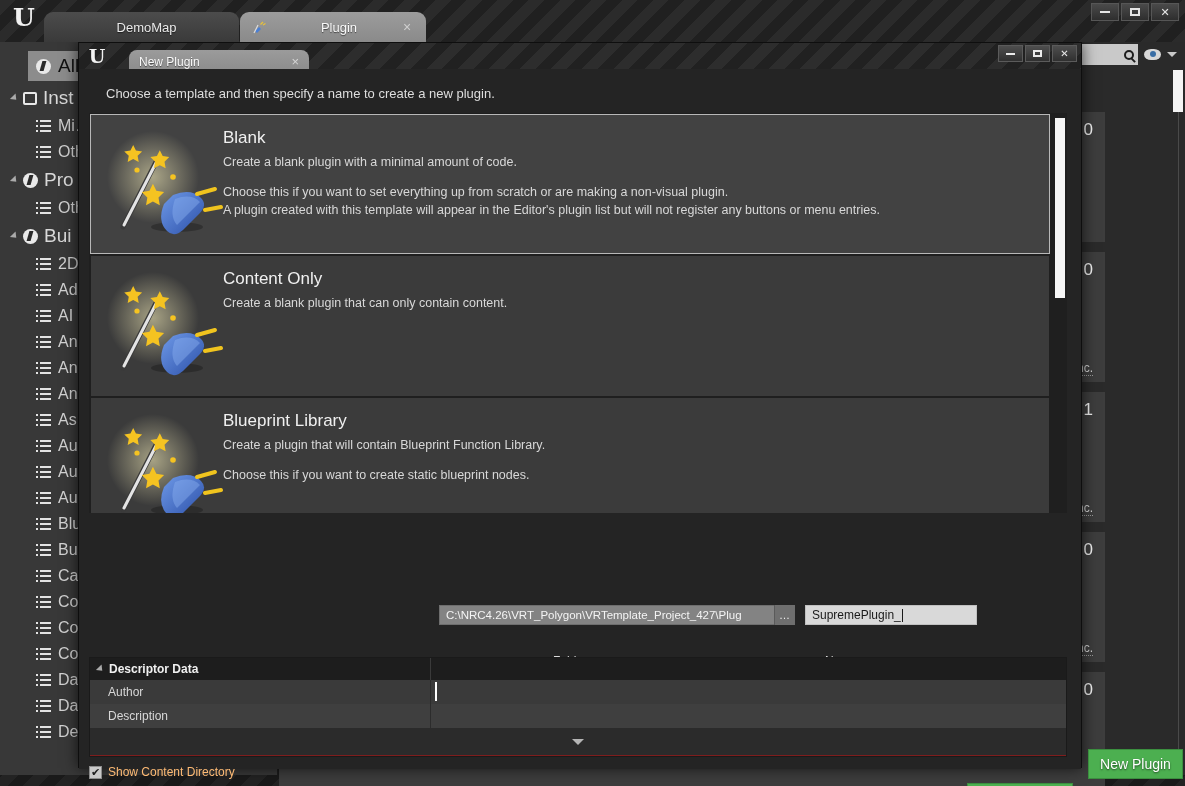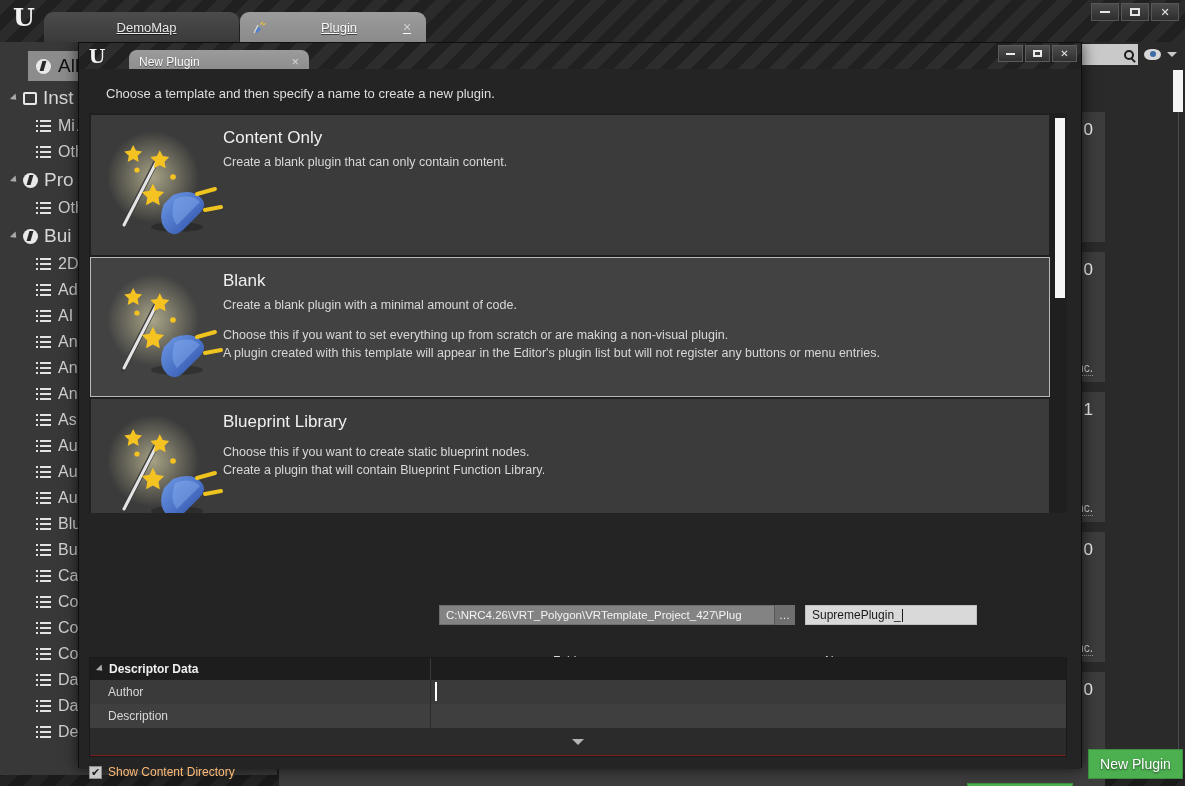--- a/index.html
+++ b/index.html
@@ -35,21 +35,20 @@
     font-size: 25px; font-weight: bold; line-height: 32px;
     text-align: center;
   }
 
   .tab {
     position: absolute; top: 12px; height: 30px;
     border-radius: 9px 9px 0 0;
     font-size: 13px; color: #e8e8e8;
     display: flex; align-items: center;
     padding: 8px 12px;
-    text-decoration: underline;
   }
   .tab-inactive {
     left: 44px; width: 195px;
     background: linear-gradient(180deg, #4c4c4c 0%, #3a3a3a 100%);
   }
   .tab-active {
     left: 240px; width: 186px;
     background: linear-gradient(180deg, #9c9c9c 0%, #8a8a8a 100%);
     color: #fafafa;
   }
@@ -726,60 +725,20 @@
           </div>
         <div class="mwb">✕</div>
       </div>
     </div>
 
     <div class="modal-body">
       <div class="instruction">Choose a template and then specify a name to create a new plugin.</div>
 
       <div class="tpl-list">
         <div id="tpl-cards">
-            <div class="tpl-card ">
-       <div class="tpl-icon">
-                <svg class="wand" viewBox="0 0 132 140">
-    <defs>
-      <radialGradient id="glow" cx="50%" cy="50%" r="50%">
-        <stop offset="0%" stop-color="#fff6c0" stop-opacity=".55"></stop>
-        <stop offset="100%" stop-color="#fff6c0" stop-opacity="0"></stop>
-      </radialGradient>
-      <linearGradient id="plugg" x1="0" y1="0" x2="1" y2="1">
-        <stop offset="0%" stop-color="#6f9ae8"></stop>
-        <stop offset="100%" stop-color="#2b4fa8"></stop>
-      </linearGradient>
-    </defs>
-    <circle cx="62" cy="62" r="46" fill="url(#glow)"></circle>
-    <line x1="32" y1="112" x2="66" y2="45" stroke="#3a3a3a" stroke-width="5" stroke-linecap="round"></line>
-    <line x1="33" y1="110" x2="66" y2="46" stroke="#e4e4e4" stroke-width="3" stroke-linecap="round"></line>
-    <g fill="#f5c321">
-      <path d="M44 34 l3.2 6.6 7.3 1 -5.3 5.1 1.3 7.2 -6.5-3.4 -6.5 3.4 1.3-7.2 -5.3-5.1 7.3-1 Z" transform="translate(-2,-4) scale(.85) translate(8,6)"></path>
-      <path d="M72 38 l3.6 7.4 8.2 1.2 -5.9 5.8 1.4 8.1 -7.3-3.8 -7.3 3.8 1.4-8.1 -5.9-5.8 8.2-1.2 Z" transform="scale(.8) translate(14,6)"></path>
-      <path d="M66 78 l4 8.2 9 1.3 -6.5 6.4 1.5 9 -8-4.3 -8 4.3 1.5-9 -6.5-6.4 9-1.3 Z" transform="scale(.86) translate(6,2)"></path>
-      <circle cx="46" cy="55" r="2.6"></circle>
-      <circle cx="82" cy="62" r="2.8"></circle>
-    </g>
-    <ellipse cx="86" cy="112" rx="26" ry="5" fill="#000" opacity=".25"></ellipse>
-    <g>
-      <path d="M82 80 q18-7 28 3 q7 7 -2 16 l-16 16 q-9 8 -16 1 q-10-10 -3-27 Z" fill="url(#plugg)"></path>
-      <path d="M84 84 q16-6 25 3 l-23 23 q-8-9 -2-26 Z" fill="#8ab0f0" opacity=".45"></path>
-      <g stroke="#f0c41e" stroke-width="4" stroke-linecap="round">
-        <line x1="106" y1="79" x2="124" y2="74"></line>
-        <line x1="114" y1="95" x2="130" y2="92"></line>
-      </g>
-    </g>
-  </svg>
-              </div>
-       <div class="tpl-text">
-         <div class="tpl-title">Content Only</div>
-         <div class="tpl-desc">Create a blank plugin that can only contain content.</div>
-
-       </div>
-     </div>
             <div class="tpl-card selected">
        <div class="tpl-icon">
                 <svg class="wand" viewBox="0 0 132 140">
     <defs>
       <radialGradient id="glow" cx="50%" cy="50%" r="50%">
         <stop offset="0%" stop-color="#fff6c0" stop-opacity=".55"></stop>
         <stop offset="100%" stop-color="#fff6c0" stop-opacity="0"></stop>
       </radialGradient>
       <linearGradient id="plugg" x1="0" y1="0" x2="1" y2="1">
         <stop offset="0%" stop-color="#6f9ae8"></stop>
@@ -842,23 +801,63 @@
       <path d="M82 80 q18-7 28 3 q7 7 -2 16 l-16 16 q-9 8 -16 1 q-10-10 -3-27 Z" fill="url(#plugg)"></path>
       <path d="M84 84 q16-6 25 3 l-23 23 q-8-9 -2-26 Z" fill="#8ab0f0" opacity=".45"></path>
       <g stroke="#f0c41e" stroke-width="4" stroke-linecap="round">
         <line x1="106" y1="79" x2="124" y2="74"></line>
         <line x1="114" y1="95" x2="130" y2="92"></line>
       </g>
     </g>
   </svg>
               </div>
        <div class="tpl-text">
+         <div class="tpl-title">Content Only</div>
+         <div class="tpl-desc">Create a blank plugin that can only contain content.</div>
+
+       </div>
+     </div>
+            <div class="tpl-card ">
+       <div class="tpl-icon">
+                <svg class="wand" viewBox="0 0 132 140">
+    <defs>
+      <radialGradient id="glow" cx="50%" cy="50%" r="50%">
+        <stop offset="0%" stop-color="#fff6c0" stop-opacity=".55"></stop>
+        <stop offset="100%" stop-color="#fff6c0" stop-opacity="0"></stop>
+      </radialGradient>
+      <linearGradient id="plugg" x1="0" y1="0" x2="1" y2="1">
+        <stop offset="0%" stop-color="#6f9ae8"></stop>
+        <stop offset="100%" stop-color="#2b4fa8"></stop>
+      </linearGradient>
+    </defs>
+    <circle cx="62" cy="62" r="46" fill="url(#glow)"></circle>
+    <line x1="32" y1="112" x2="66" y2="45" stroke="#3a3a3a" stroke-width="5" stroke-linecap="round"></line>
+    <line x1="33" y1="110" x2="66" y2="46" stroke="#e4e4e4" stroke-width="3" stroke-linecap="round"></line>
+    <g fill="#f5c321">
+      <path d="M44 34 l3.2 6.6 7.3 1 -5.3 5.1 1.3 7.2 -6.5-3.4 -6.5 3.4 1.3-7.2 -5.3-5.1 7.3-1 Z" transform="translate(-2,-4) scale(.85) translate(8,6)"></path>
+      <path d="M72 38 l3.6 7.4 8.2 1.2 -5.9 5.8 1.4 8.1 -7.3-3.8 -7.3 3.8 1.4-8.1 -5.9-5.8 8.2-1.2 Z" transform="scale(.8) translate(14,6)"></path>
+      <path d="M66 78 l4 8.2 9 1.3 -6.5 6.4 1.5 9 -8-4.3 -8 4.3 1.5-9 -6.5-6.4 9-1.3 Z" transform="scale(.86) translate(6,2)"></path>
+      <circle cx="46" cy="55" r="2.6"></circle>
+      <circle cx="82" cy="62" r="2.8"></circle>
+    </g>
+    <ellipse cx="86" cy="112" rx="26" ry="5" fill="#000" opacity=".25"></ellipse>
+    <g>
+      <path d="M82 80 q18-7 28 3 q7 7 -2 16 l-16 16 q-9 8 -16 1 q-10-10 -3-27 Z" fill="url(#plugg)"></path>
+      <path d="M84 84 q16-6 25 3 l-23 23 q-8-9 -2-26 Z" fill="#8ab0f0" opacity=".45"></path>
+      <g stroke="#f0c41e" stroke-width="4" stroke-linecap="round">
+        <line x1="106" y1="79" x2="124" y2="74"></line>
+        <line x1="114" y1="95" x2="130" y2="92"></line>
+      </g>
+    </g>
+  </svg>
+              </div>
+       <div class="tpl-text">
          <div class="tpl-title">Blueprint Library</div>
+         <div class="tpl-desc">Create a plugin that will contain Blueprint Function Library.</div>
          <div class="tpl-desc gap">Choose this if you want to create static blueprint nodes.</div>
-         <div class="tpl-desc">Create a plugin that will contain Blueprint Function Library.</div>
 
        </div>
      </div>
           </div>
         <div class="tpl-scroll-track"></div>
         <div class="tpl-scroll-thumb"></div>
       </div>
 
       <div class="path-row">
         <div class="path-input">

